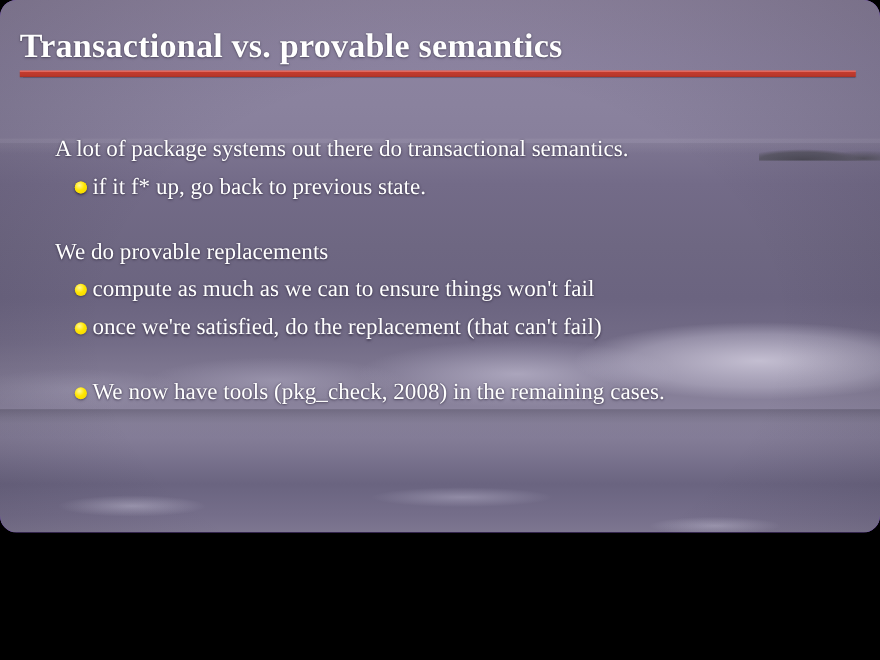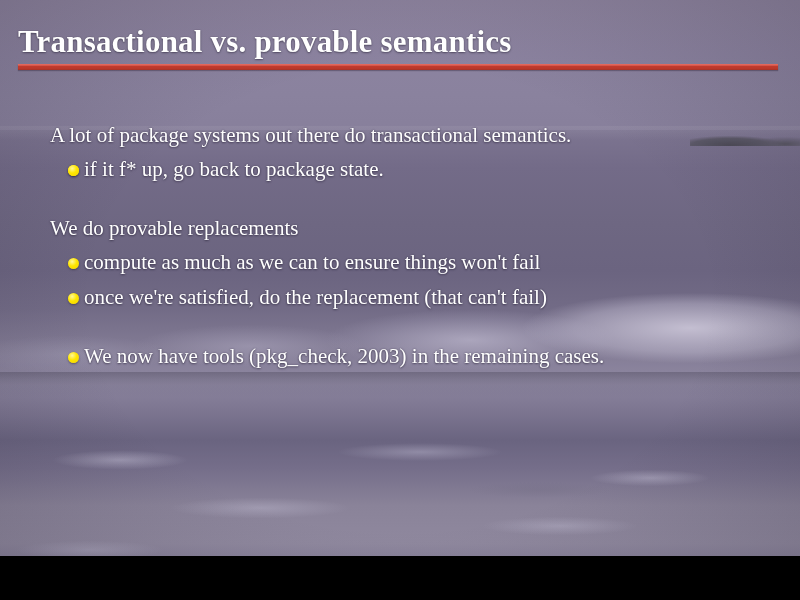--- a/index.html
+++ b/index.html
@@ -3,24 +3,25 @@
 <meta charset="utf-8">
 <style>
   html, body {
     margin: 0;
     padding: 0;
     background: #000;
   }
   #slide {
     position: relative;
     width: 800px;
-    height: 556px;
+    height: 484px;
     overflow: hidden;
     font-family: "Liberation Serif", "DejaVu Serif", serif;
     background: #6d28d9;
+    border-radius: 15px;
   }
 
   
   .bg { position: absolute; left: 0; top: 0; width: 800px; height: 600px; }
 
   .bg-sky {
     background: linear-gradient(to bottom,
       #8e849f 0%,
       #8c83a0 40%,
       #8a829e 70%,
@@ -173,21 +174,21 @@
   <div class="content">
 
     <div class="group">
       <p class="lvl1">A lot of package systems out there do transactional semantics.</p>
       <ul class="bullets">
         <li class="bullet">
           <span class="bullet-dot"></span>
         </li>
         <li class="bullet">
           <span class="bullet-dot"></span>
-          <span>if it f* up, go back to package state.</span>
+          <span>if it f* up, go back to previous state.</span>
         </li>
       </ul>
     </div>
 
     <div class="group">
       <p class="lvl1">We do provable replacements</p>
       <ul class="bullets">
         <li class="bullet">
           <span class="bullet-dot"></span>
           <span>compute as much as we can to ensure things won't fail</span>
@@ -196,19 +197,19 @@
           <span class="bullet-dot"></span>
           <span>once we're satisfied, do the replacement (that can't fail)</span>
         </li>
       </ul>
     </div>
 
     <div class="group">
       <ul class="bullets">
         <li class="bullet">
           <span class="bullet-dot"></span>
-          <span>We now have tools (pkg_check, 2003) in the remaining cases.</span>
+          <span>We now have tools (pkg_check, 2008) in the remaining cases.</span>
         </li>
       </ul>
     </div>
 
   </div>
 </div>
 
 </body></html>

